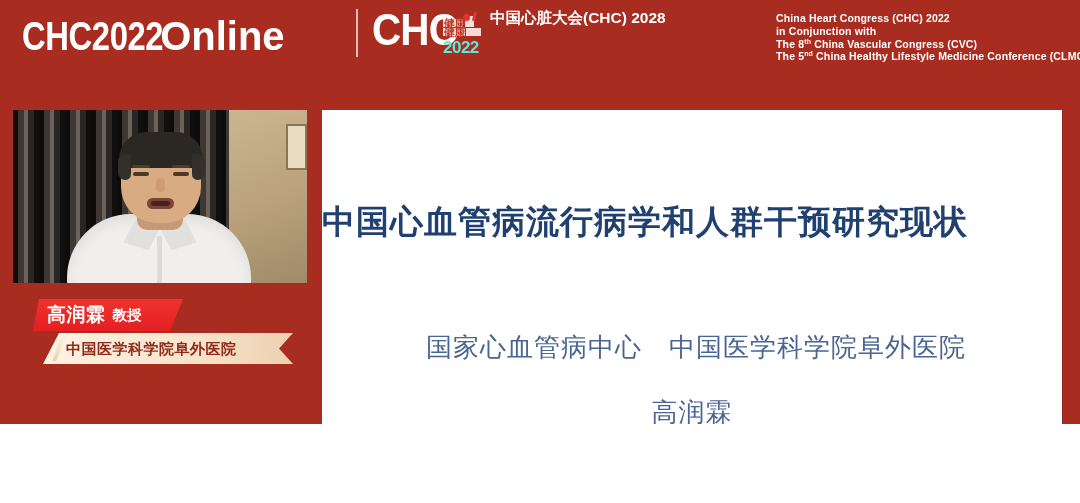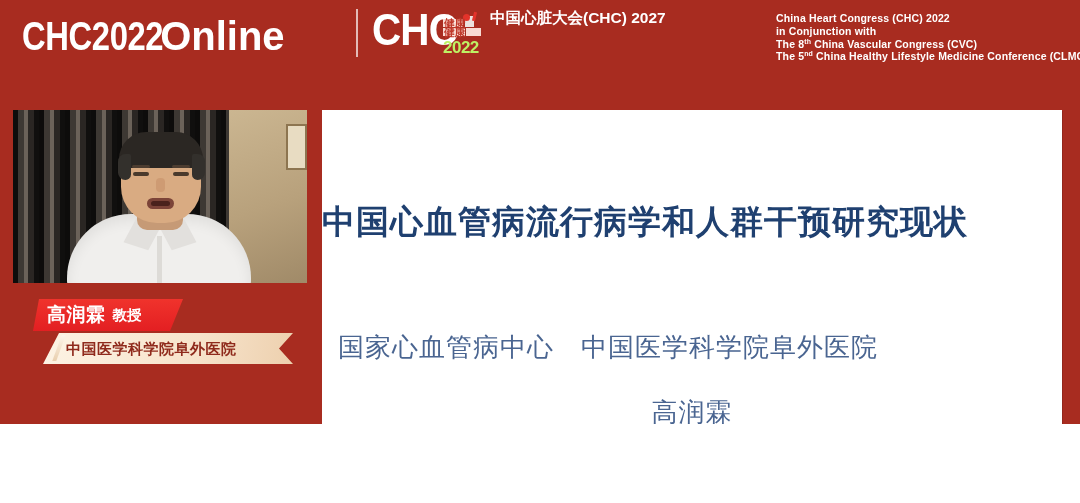--- a/index.html
+++ b/index.html
@@ -84,21 +84,21 @@
     transform: scaleX(0.92);
     transform-origin: left top;
   }
   #chc-logo .chc-year {
     position: absolute;
     left: 71px;
     top: 30px;
     font-size: 17px;
     line-height: 18px;
     font-weight: 700;
-    color: #bef264;
+    color: #5eead4;
     letter-spacing: -0.5px;
     font-family: "Liberation Sans Narrow", "Liberation Sans", sans-serif;
   }
   
   #chc-badge {
     position: absolute;
     left: 70px;
     top: 2px;
     width: 40px;
     height: 27px;
@@ -401,24 +401,24 @@
     width: 740px;
     text-align: left;
     font-size: 33px;
     line-height: 40px;
     font-weight: 700;
     color: #1f4070;
     letter-spacing: 1px;
   }
   #slide-sub1 {
     position: absolute;
-    left: 16px;
+    left: 4px;
     top: 220px;
     width: 740px;
-    text-align: left;
+    text-align: center;
     font-size: 26px;
     line-height: 34px;
     font-weight: 400;
     color: #4a6591;
     letter-spacing: 1px;
   }
   #slide-sub2 {
     position: absolute;
     left: 0;
     top: 285px;
@@ -456,21 +456,21 @@
         <div class="glyphs">
           <span class="g-row1">健康</span>
           <span class="g-row2">健康</span>
           <span class="g-row3">中国</span>
         </div>
       </div>
       <div class="chc-year">2022</div>
     </div>
 
     <div id="cn-title-block">
-      <div>中国心脏大会(CHC) 2027</div>
+      <div>中国心脏大会(CHC) 2028</div>
     </div>
 
     <div id="en-title-block">
       <div>China Heart Congress (CHC) 2022</div>
       <div>in Conjunction with</div>
       <div><span>The 8</span><sup>th</sup><span> China Vascular Congress (CVC)</span></div>
       <div><span>The 5</span><sup>nd</sup><span> China Healthy Lifestyle Medicine Conference (CLMC)</span></div>
     </div>
   </div>
 

